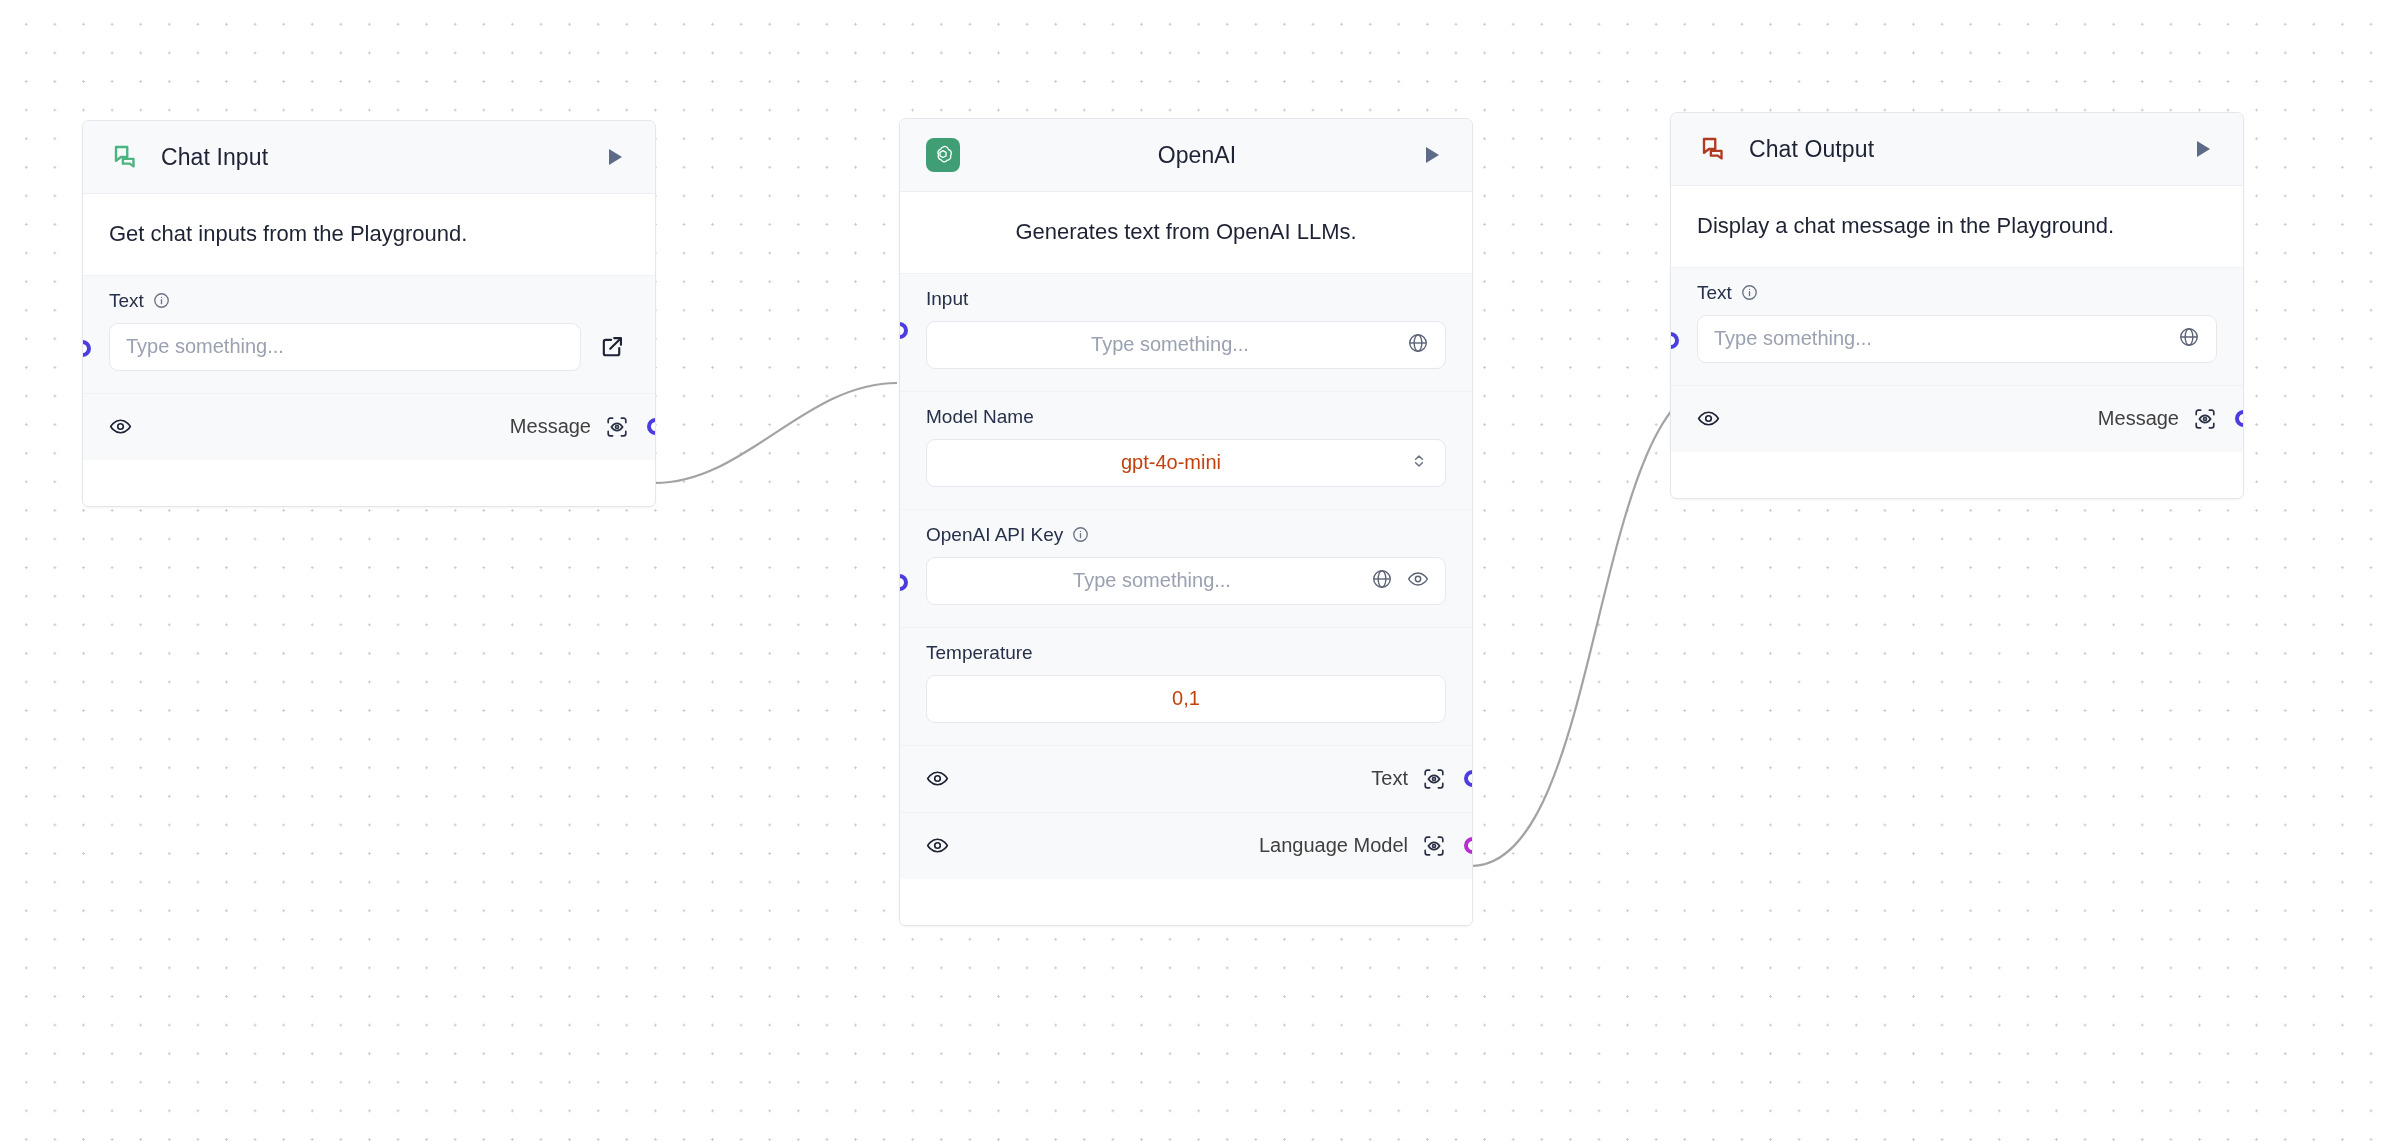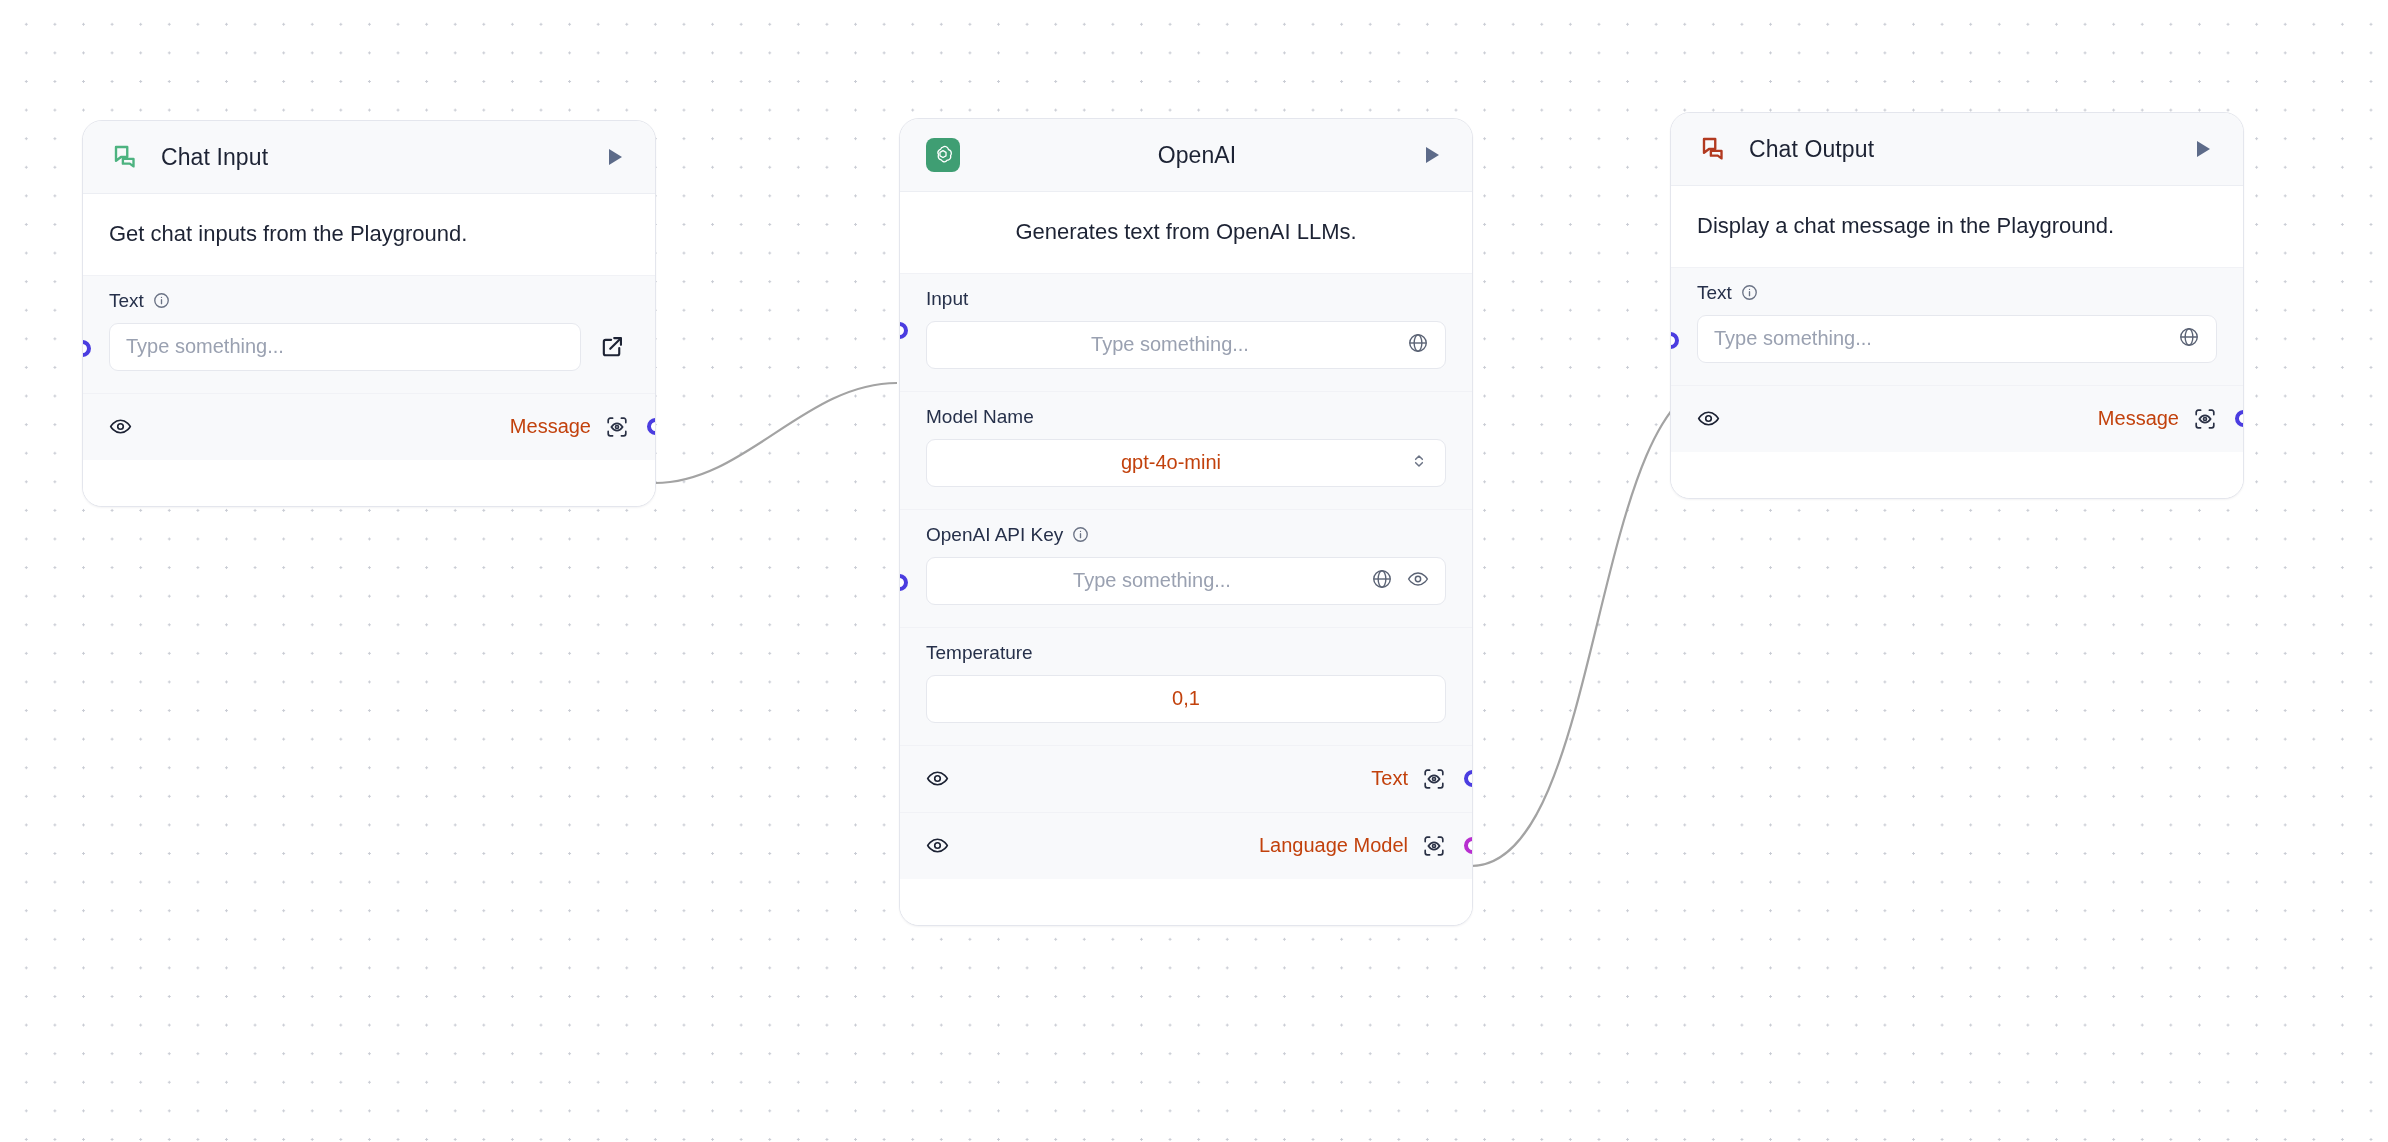--- a/index.html
+++ b/index.html
@@ -16,21 +16,21 @@
     background-image: radial-gradient(circle, #c9ccd4 1.1px, transparent 1.2px);
     background-size: 28.6px 28.6px;
     background-position: 12px 10px;
   }
   #edges { position: absolute; inset: 0; width: 2388px; height: 1142px; pointer-events: none; }
 
   .node {
     position: absolute;
     background: #ffffff;
     border: 1px solid #e4e6ed;
-    border-radius: 20px;
+    border-radius: 7px;
     box-shadow: 0 1px 2px rgba(16,24,40,.05);
     overflow: hidden;
   }
   .node-header {
     display: flex; align-items: center;
     height: 72px;
     padding: 0 26px;
     background: #f8f9fb;
     border-bottom: 1px solid #eceef3;
   }
@@ -101,21 +101,21 @@
     height: 66px;
     padding: 0 26px;
     background: #f8f9fb;
     border-top: 1px solid #f1f2f6;
     position: relative;
   }
   .io-left { display:flex; align-items:center; flex: none; }
   .io-spacer { flex: 1 1 auto; }
   .io-label {
     font-size: 20px;
-    color: #c2410c;
+    color: #404040;
     margin-right: 14px;
     white-space: nowrap;
   }
   .io-scan { flex:none; display:flex; align-items:center; }
   .node-foot { height: 46px; background: #ffffff; }
 
   .handle {
     position: absolute;
     width: 17px; height: 17px;
     border-radius: 50%;

